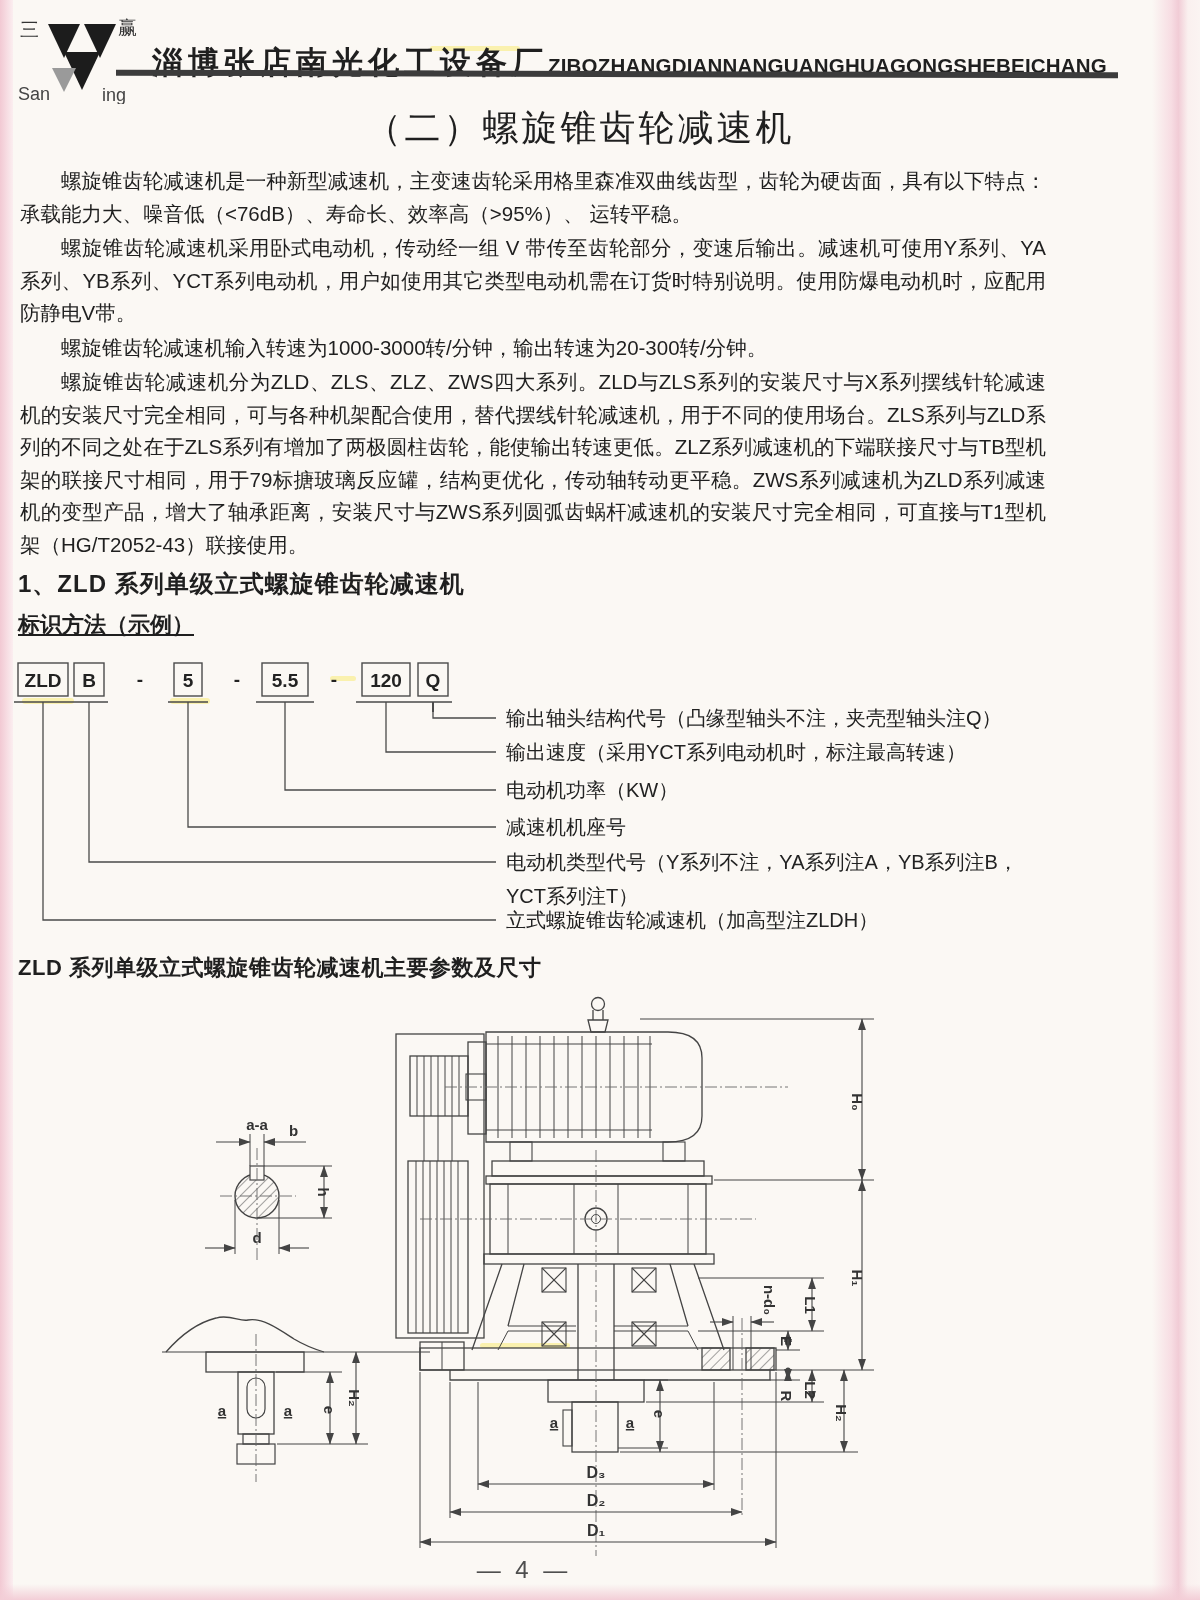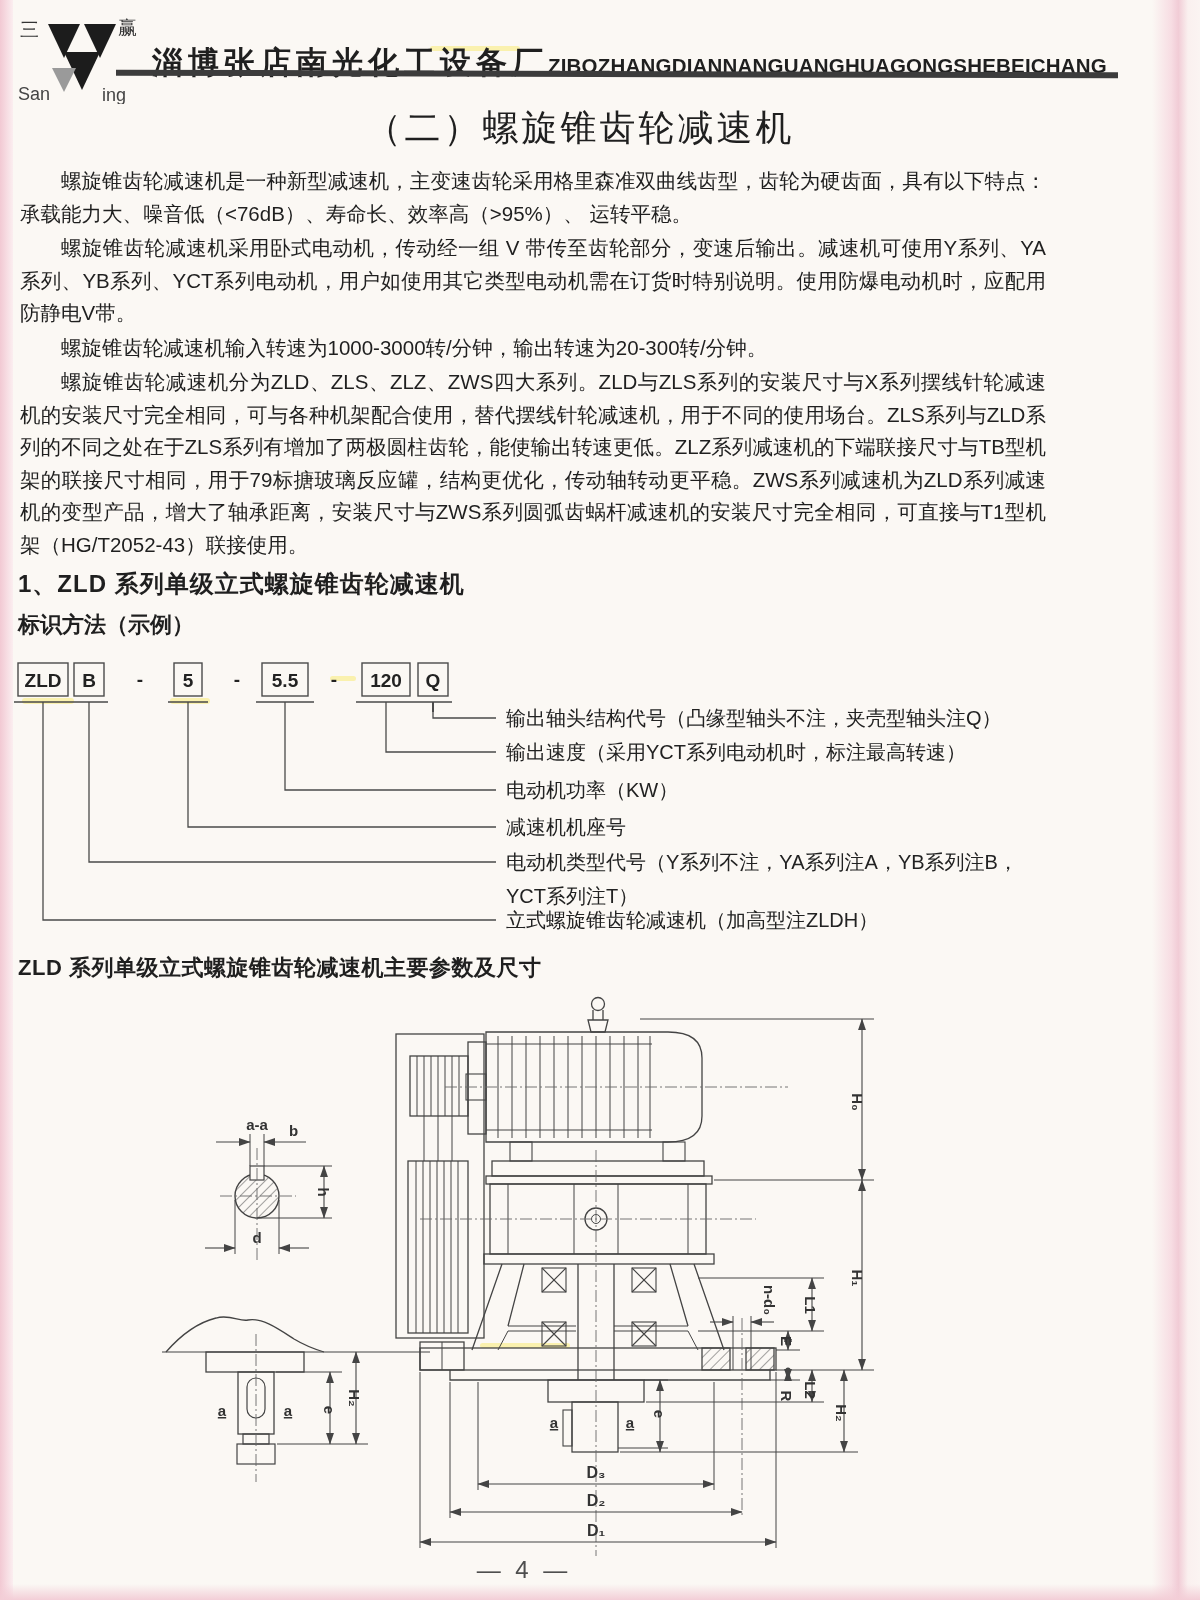--- a/index.html
+++ b/index.html
@@ -11,21 +11,21 @@
   .hl{position:absolute;background:rgba(250,230,60,.38);border-radius:3px;pointer-events:none;}
   .logo{position:absolute;left:14px;top:8px;width:140px;height:96px;}
   .company-row{position:absolute;left:152px;top:26px;width:940px;display:flex;align-items:baseline;}
   .company-cn{font-size:31px;font-weight:800;letter-spacing:5px;white-space:nowrap;}
   .company-en{font-size:20.5px;font-weight:800;letter-spacing:.2px;white-space:nowrap;margin-top:28px;}
   .header-rule{position:absolute;left:116px;top:71px;width:1002px;height:6px;background:#3c3c3c;transform:rotate(.15deg);}
   .doc-title{position:absolute;left:0;top:104px;width:1160px;text-align:center;font-size:36px;font-weight:400;letter-spacing:3px;font-family:"Liberation Serif","DejaVu Serif",serif;}
   .bodytext{position:absolute;left:20px;top:165px;width:1026px;font-size:20.5px;line-height:32.5px;font-weight:500;text-align:justify;}
   .bodytext p{margin:0 0 2px 0;text-indent:2em;}
   .h-sec{position:absolute;left:18px;top:540px;font-size:24px;font-weight:800;letter-spacing:1px;margin-top:28px;}
-  .h-method{position:absolute;left:18px;top:610px;font-size:22px;font-weight:800;}
+  .h-method{position:absolute;left:18px;top:610px;font-size:22px;font-weight:800;text-decoration:underline;}
   .h-drawing{position:absolute;left:18px;top:953px;font-size:22px;font-weight:800;letter-spacing:.5px;}
   svg{position:absolute;left:0;}
   svg text{font-family:"Liberation Sans",sans-serif;}
   .callout-label{font-size:20px;font-weight:500;fill:#222;}
   .boxchar{font-size:19px;font-weight:700;fill:#222;}
   .dimtxt{font-size:15px;font-weight:700;fill:#333;}
   .bigdim{font-size:16px;font-weight:700;fill:#333;}
   .marka{font-size:15px;font-weight:700;fill:#333;text-decoration:underline;}
   .pageno{position:absolute;left:0;top:1556px;width:1048px;text-align:center;font-size:24px;color:#4e4e4e;letter-spacing:4px;}
 </style>

